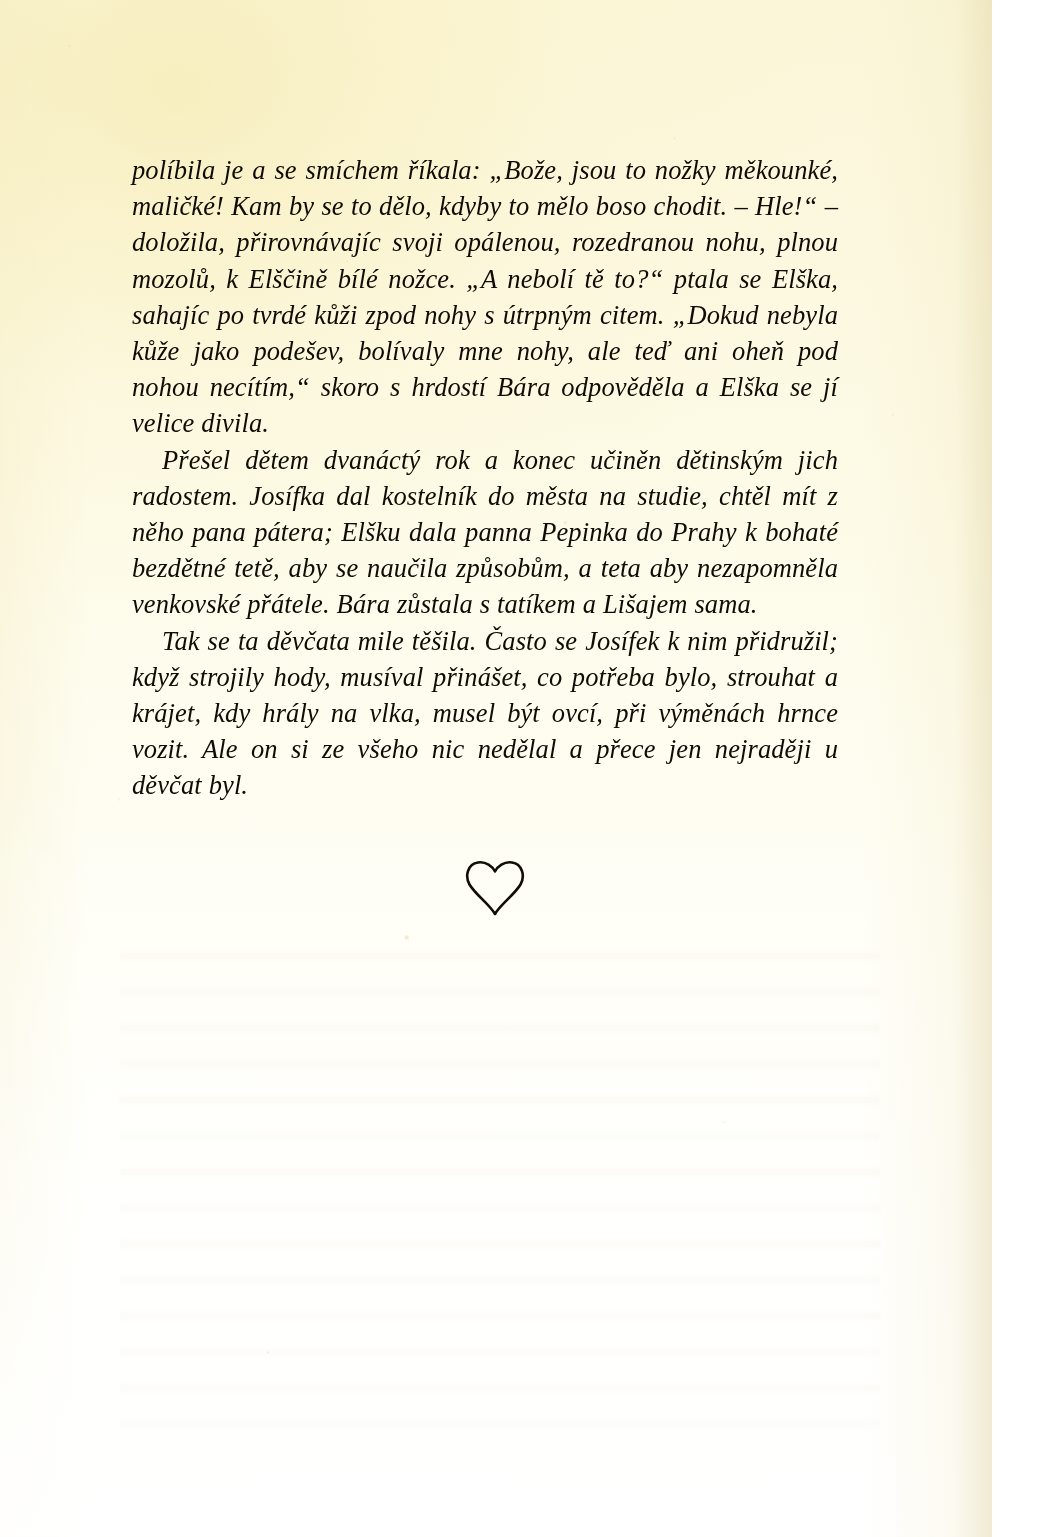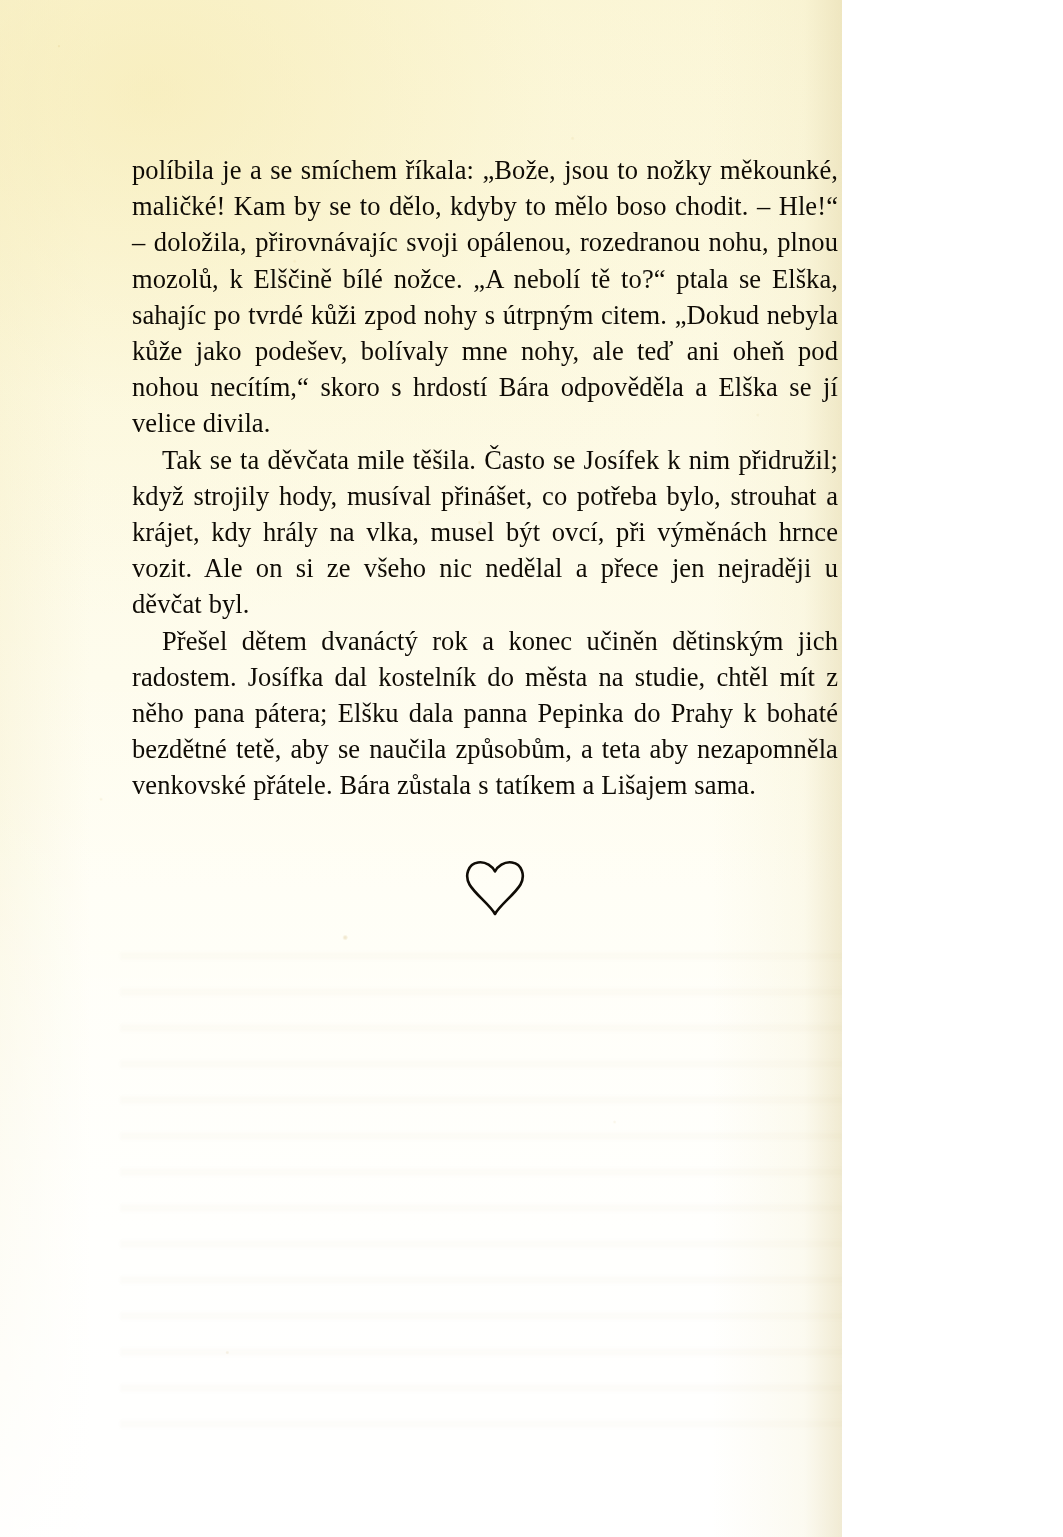--- a/index.html
+++ b/index.html
@@ -3,36 +3,37 @@
 <meta charset="utf-8">
 <style>
   html, body {
     margin: 0;
     padding: 0;
     background: #ffffff;
   }
 
   #page {
     position: relative;
-    width: 842px;
+    width: 992px;
     height: 1537px;
     overflow: hidden;
     background-color: #fdfbe8;
     background-image:
       
       radial-gradient(ellipse 900px 700px at 18% 6%, rgba(245,232,170,0.55) 0%, rgba(250,243,198,0.18) 45%, rgba(255,255,255,0) 75%),
       
       linear-gradient(to left, rgba(226,214,168,0.50) 0px, rgba(240,232,190,0.22) 38px, rgba(255,255,255,0) 130px),
       
       linear-gradient(to top, rgba(255,255,255,0.92) 0%, rgba(255,255,255,0.55) 22%, rgba(255,255,255,0.06) 48%, rgba(255,255,255,0) 62%),
       
       linear-gradient(to right, rgba(244,236,196,0.35) 0px, rgba(255,255,255,0) 90px),
       
       linear-gradient(to bottom, #fbf6d8 0%, #fdfae6 30%, #fffef4 58%, #fffffa 80%, #fffffc 100%);
     font-family: "Liberation Serif", "DejaVu Serif", serif;
+    font-style: italic;
     -webkit-font-smoothing: antialiased;
   }
 
   
   #paper-grain {
     position: absolute;
     inset: 0;
     pointer-events: none;
     opacity: 0.55;
     background-image:
@@ -116,22 +117,22 @@
 </head>
 <body>
 
 <div id="page">
 
   <div id="paper-grain"></div>
   <div id="showthrough"></div>
 
   <div id="text-block">
     <p class="body-paragraph">políbila je a se smíchem říkala: „Bože, jsou to nožky měkounké, maličké! Kam by se to dělo, kdyby to mělo boso chodit. – Hle!“ – doložila, přirovnávajíc svoji opálenou, rozedranou nohu, plnou mozolů, k Elščině bílé nožce. „A nebolí tě to?“ ptala se Elška, sahajíc po tvrdé kůži zpod nohy s útrpným citem. „Dokud nebyla kůže jako podešev, bolívaly mne nohy, ale teď ani oheň pod nohou necítím,“ skoro s hrdostí Bára odpověděla a Elška se jí velice divila.</p>
+    <p class="body-paragraph indented">Přešel dětem dvanáctý rok a konec učiněn dětinským jich radostem. Josífka dal kostelník do města na studie, chtěl mít z něho pana pátera; Elšku dala panna Pepinka do Prahy k bohaté bezdětné tetě, aby se naučila způsobům, a teta aby nezapomněla venkovské přátele. Bára zůstala s tatíkem a Lišajem sama.</p>
     <p class="body-paragraph indented">Tak se ta děvčata mile těšila. Často se Josífek k nim přidružil; když strojily hody, musíval přinášet, co potřeba bylo, strouhat a krájet, kdy hrály na vlka, musel být ovcí, při výměnách hrnce vozit. Ale on si ze všeho nic nedělal a přece jen nejraději u děvčat byl.</p>
-    <p class="body-paragraph indented">Přešel dětem dvanáctý rok a konec učiněn dětinským jich radostem. Josífka dal kostelník do města na studie, chtěl mít z něho pana pátera; Elšku dala panna Pepinka do Prahy k bohaté bezdětné tetě, aby se naučila způsobům, a teta aby nezapomněla venkovské přátele. Bára zůstala s tatíkem a Lišajem sama.</p>
   </div>
 
   <div id="ornament">
     <svg viewBox="0 0 64 64" xmlns="http://www.w3.org/2000/svg">
       <path d="M32 58 C 27 49, 12 38, 6.5 28.5 C 1.5 19.5, 5 8, 15 6.5 C 23 5.3, 29.5 10.5, 32 15.5 C 34.5 10.5, 41 5.3, 49 6.5 C 59 8, 62.5 19.5, 57.5 28.5 C 52 38, 37 49, 32 58 Z" fill="none" stroke="#16130d" stroke-width="2.6" stroke-linejoin="round" stroke-linecap="round"></path>
     </svg>
   </div>
 
 </div>
 

